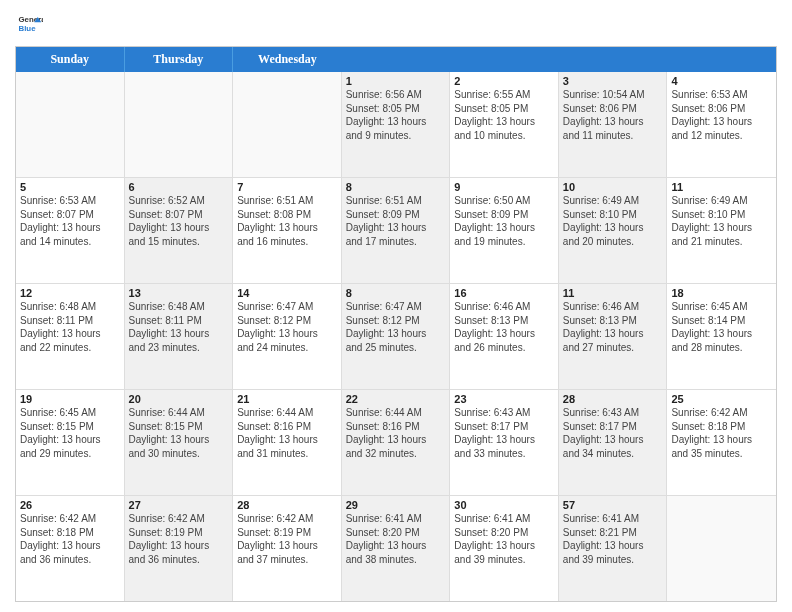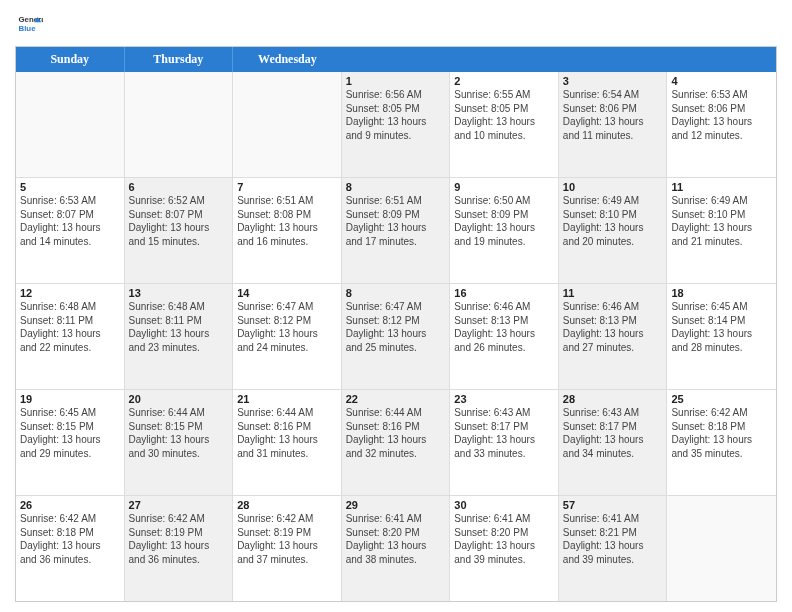--- a/index.html
+++ b/index.html
@@ -144,21 +144,21 @@
           </div>
           <div class="cal-cell">
             <div class="day-num">2</div>
             <div class="day-info" style="white-space: pre-line;">Sunrise: 6:55 AM
 Sunset: 8:05 PM
 Daylight: 13 hours
 and 10 minutes.</div>
           </div>
           <div class="cal-cell shaded">
             <div class="day-num">3</div>
-            <div class="day-info" style="white-space: pre-line;">Sunrise: 6:54 AM
+            <div class="day-info" style="white-space: pre-line;">Sunrise: 10:54 AM
 Sunset: 8:06 PM
 Daylight: 13 hours
 and 11 minutes.</div>
           </div>
           <div class="cal-cell">
             <div class="day-num">4</div>
             <div class="day-info" style="white-space: pre-line;">Sunrise: 6:53 AM
 Sunset: 8:06 PM
 Daylight: 13 hours
 and 12 minutes.</div>

